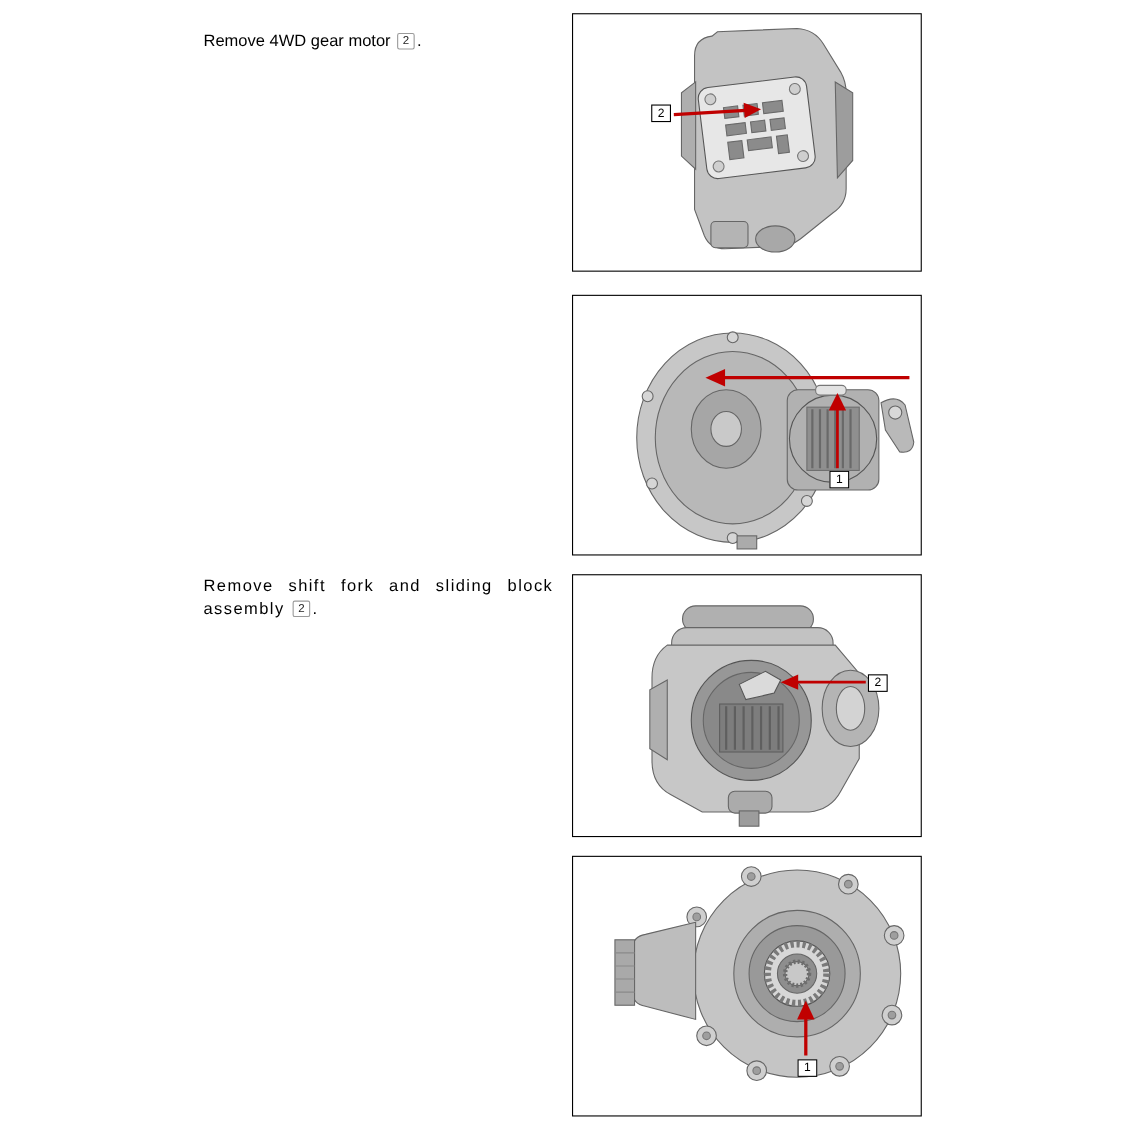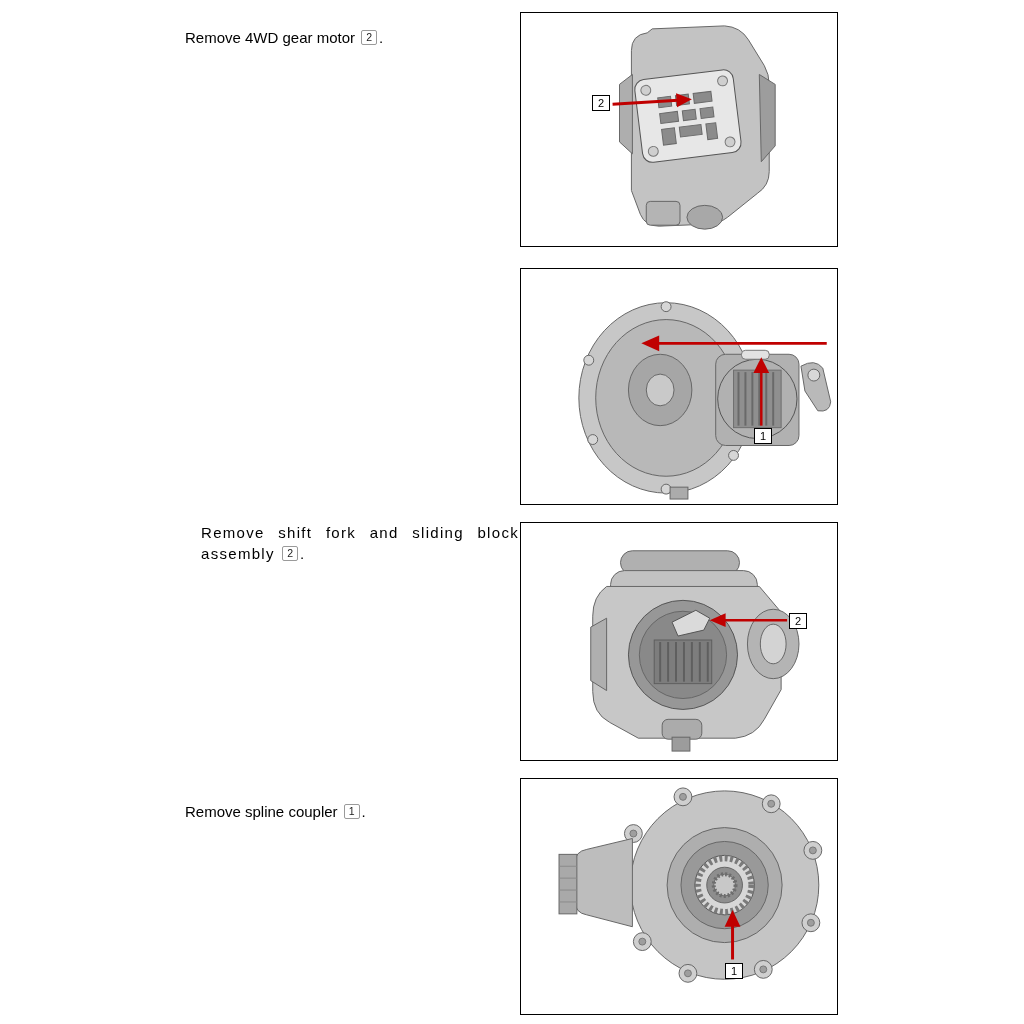--- a/index.html
+++ b/index.html
@@ -1,21 +1,21 @@
 <!DOCTYPE html>
 <html style="--arrow: #c00000; --callout-border: #000000; --figure-border: #000000;"><head>
 <meta charset="utf-8">
 <style>
   * { margin: 0; padding: 0; box-sizing: border-box; }
   html, body { width: 1024px; height: 1024px; background: #ffffff; }
   body { font-family: "Liberation Sans", sans-serif; color: #000; position: relative; }
   .page { position: absolute; top: 0; left: 0; width: 936px; height: 1024px; background: #fff; overflow: hidden; }
 
   .step { position: absolute; font-size: 15px; line-height: 21px; color: #000; }
-  .step--justify { text-align: justify; letter-spacing: 1.3px; margin-left: 16px; }
+  .step--justify { text-align: justify; letter-spacing: 1.3px; }
 
   .ref {
     display: inline-block; min-width: 10px; padding: 0 4px; margin: 0 2px;
     border: 1px solid #9a9a9a; border-radius: 2px; background: #fff;
     font-size: 10.5px; line-height: 13px; text-align: center;
     vertical-align: 2px; color: #222; letter-spacing: 0;
   }
 
   .figure {
     position: absolute; left: 520px; width: 318px;
@@ -144,21 +144,20 @@
         <rect x="152" y="216" width="18" height="14" fill="#9c9c9c"></rect>
       </g>
       <g>
         <line class="arrow-line arrow-line--thin" x1="268" y1="98" x2="203" y2="98"></line>
         <polygon class="arrow-head" points="206,91 190,98 206,105"></polygon>
       </g>
     </svg>
     <div class="callout" style="left:268px; top:90px;">2</div>
   </div>
 
-  <p class="step" style="left:185px; top:801px; width:340px;"><span>Remove spline coupler </span><span class="ref">1</span><span>.</span></p>
 
   <div class="figure" style="top:778px; height:237px;">
     <svg viewBox="0 0 318 237">
       <g stroke="#666" stroke-width="1">
         <circle cx="205" cy="107" r="95" fill="#c5c5c5"></circle>
         <g fill="#cfcfcf">
           <circle cx="252" cy="25" r="9"></circle>
             <circle cx="294" cy="72" r="9"></circle>
             <circle cx="292" cy="145" r="9"></circle>
             <circle cx="244" cy="192" r="9"></circle>

